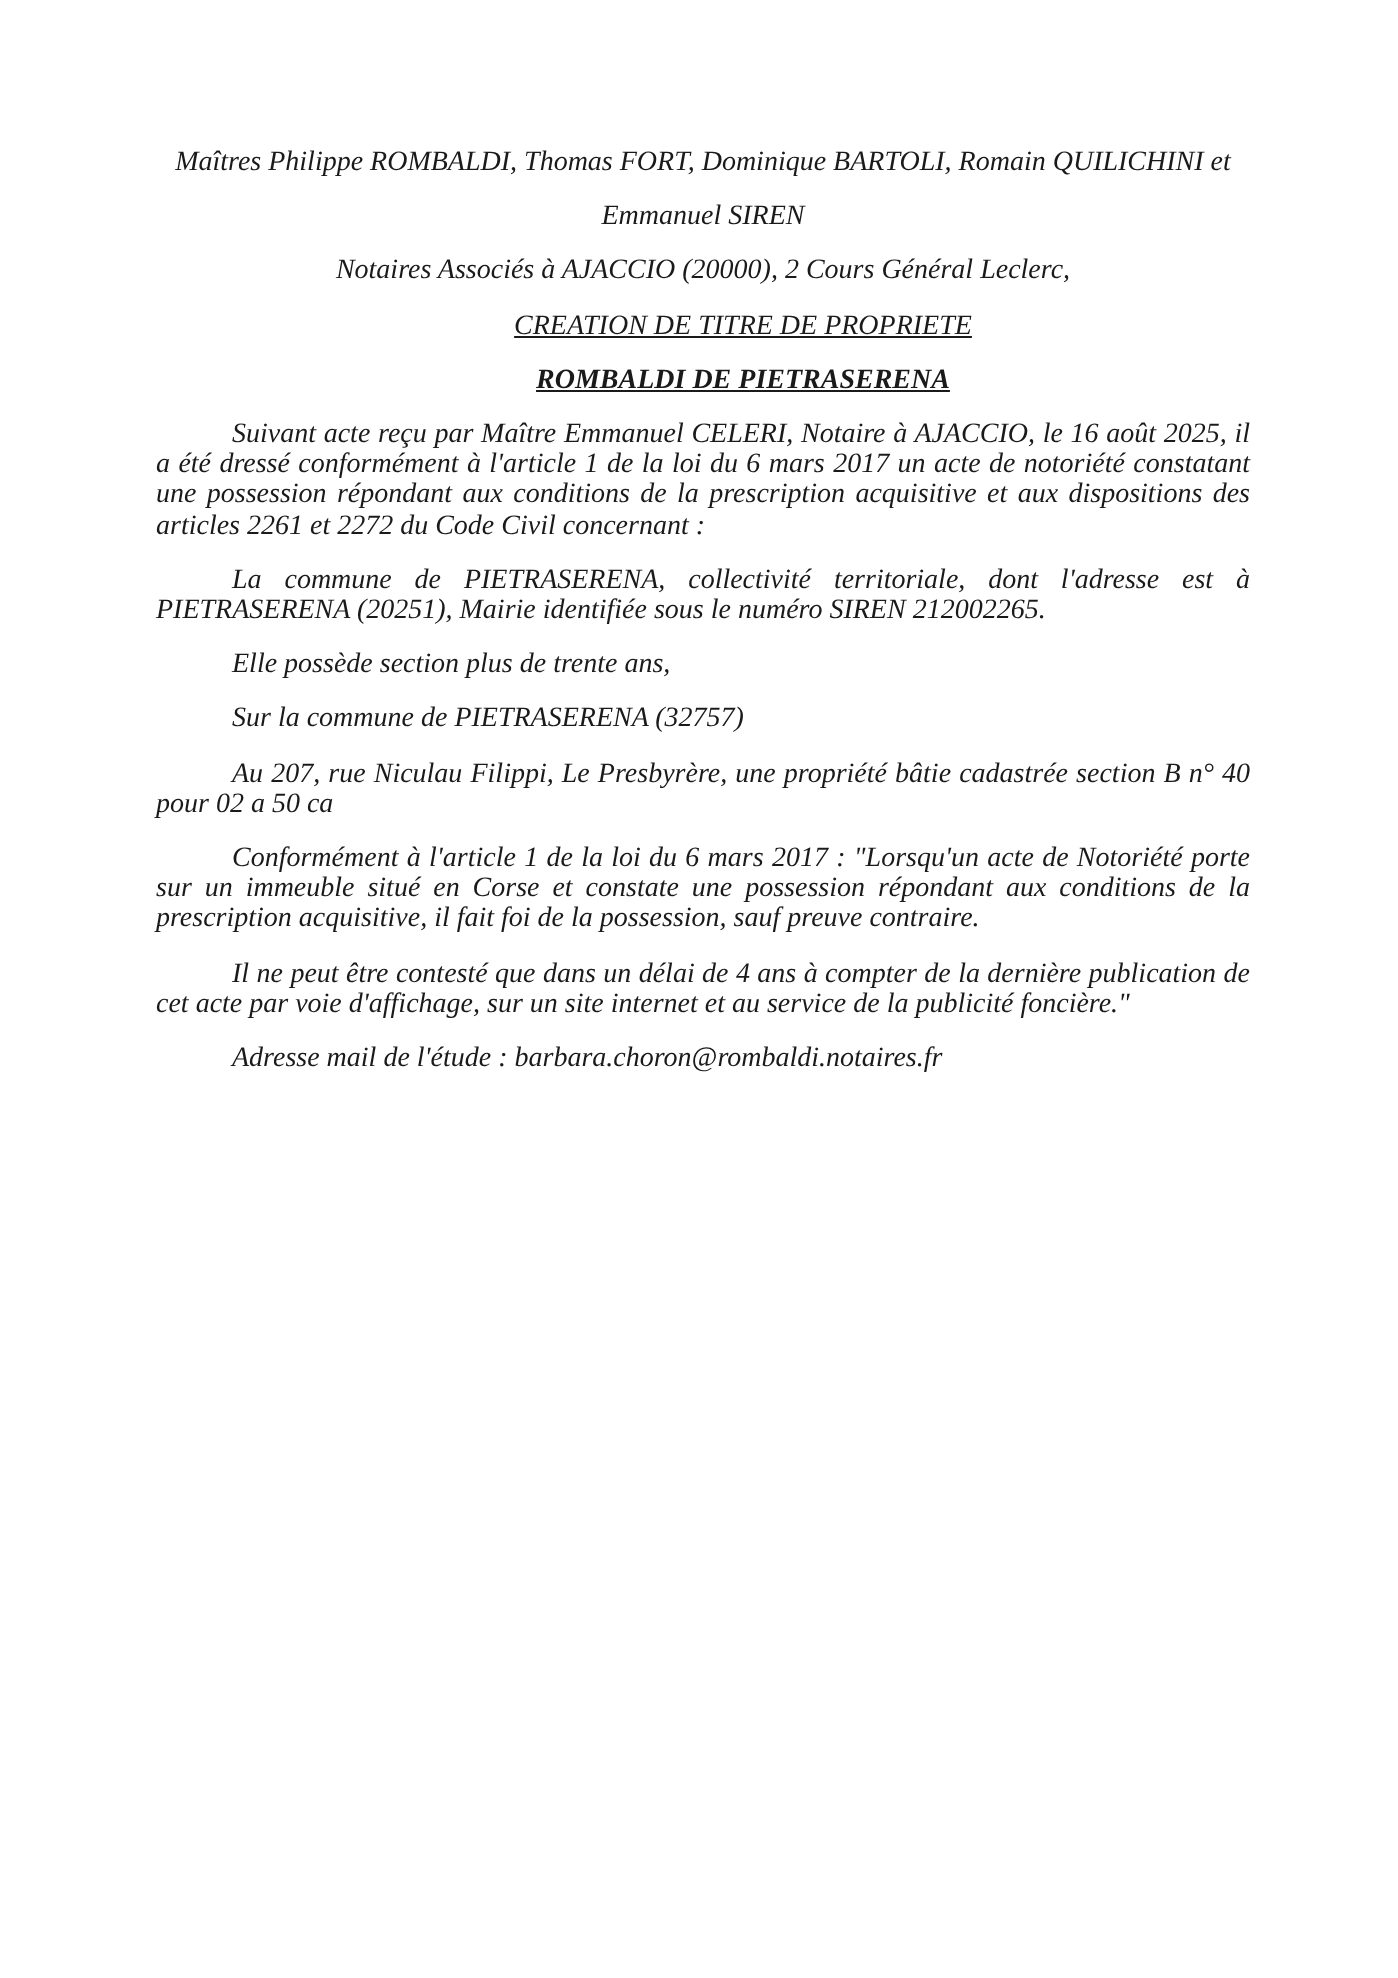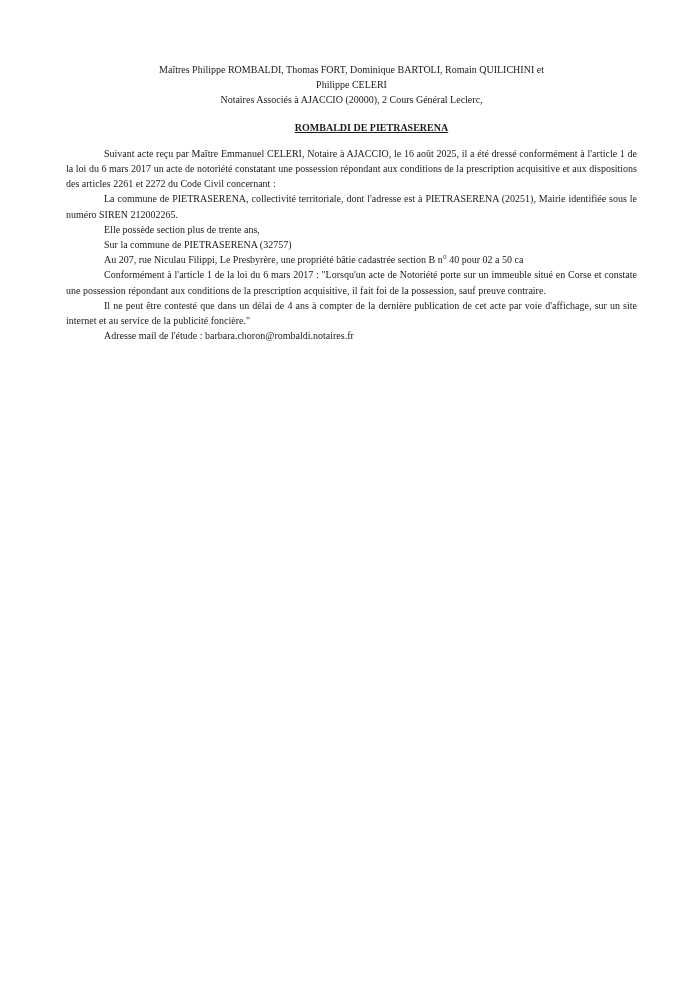--- a/index.html
+++ b/index.html
@@ -13,23 +13,24 @@
     height: 989px;
     background: #ffffff;
     overflow: hidden;
     font-family: "Liberation Serif", "DejaVu Serif", serif;
     color: #1a1a1a;
   }
   .doc {
     padding: 62px 62px 0 66px;
   }
   .doc p {
-    margin: 0;
-    font-size: 10px;
+    margin: 12px;
+    font-size: 14px;
     line-height: 15.2px;
+    font-style: italic;
   }
   .center {
     text-align: center;
   }
   .address {
     font-size: 11.5px;
   }
   
   .title-row {
     margin-top: 12px !important;
@@ -50,24 +51,25 @@
   }
 </style>
 </head>
 <body>
 
 <div class="page">
   <div class="doc">
 
     <p class="center">Maîtres Philippe ROMBALDI, Thomas FORT, Dominique BARTOLI, Romain QUILICHINI et</p>
 
-    <p class="center">Philippe CELERI</p>
+    <p class="center">Emmanuel SIREN</p>
 
     <p class="center address">Notaires Associés à AJACCIO (20000), 2 Cours Général Leclerc,</p>
 
+    <p class="center title-row"><span class="u">CREATION DE TITRE DE PROPRIETE</span></p>
 
     <p class="center title-row bold"><span class="u">ROMBALDI DE PIETRASERENA</span></p>
 
     <p class="body-p first-body">Suivant acte reçu par Maître Emmanuel CELERI, Notaire à AJACCIO, le 16 août 2025, il a été dressé conformément à l'article 1 de la loi du 6 mars 2017 un acte de notoriété constatant une possession répondant aux conditions de la prescription acquisitive et aux dispositions des articles 2261 et 2272 du Code Civil concernant :</p>
 
     <p class="body-p">La commune de PIETRASERENA, collectivité territoriale, dont l'adresse est à PIETRASERENA (20251), Mairie identifiée sous le numéro SIREN 212002265.</p>
 
     <p class="body-p">Elle possède section plus de trente ans,</p>
 
     <p class="body-p">Sur la commune de PIETRASERENA (32757)</p>

